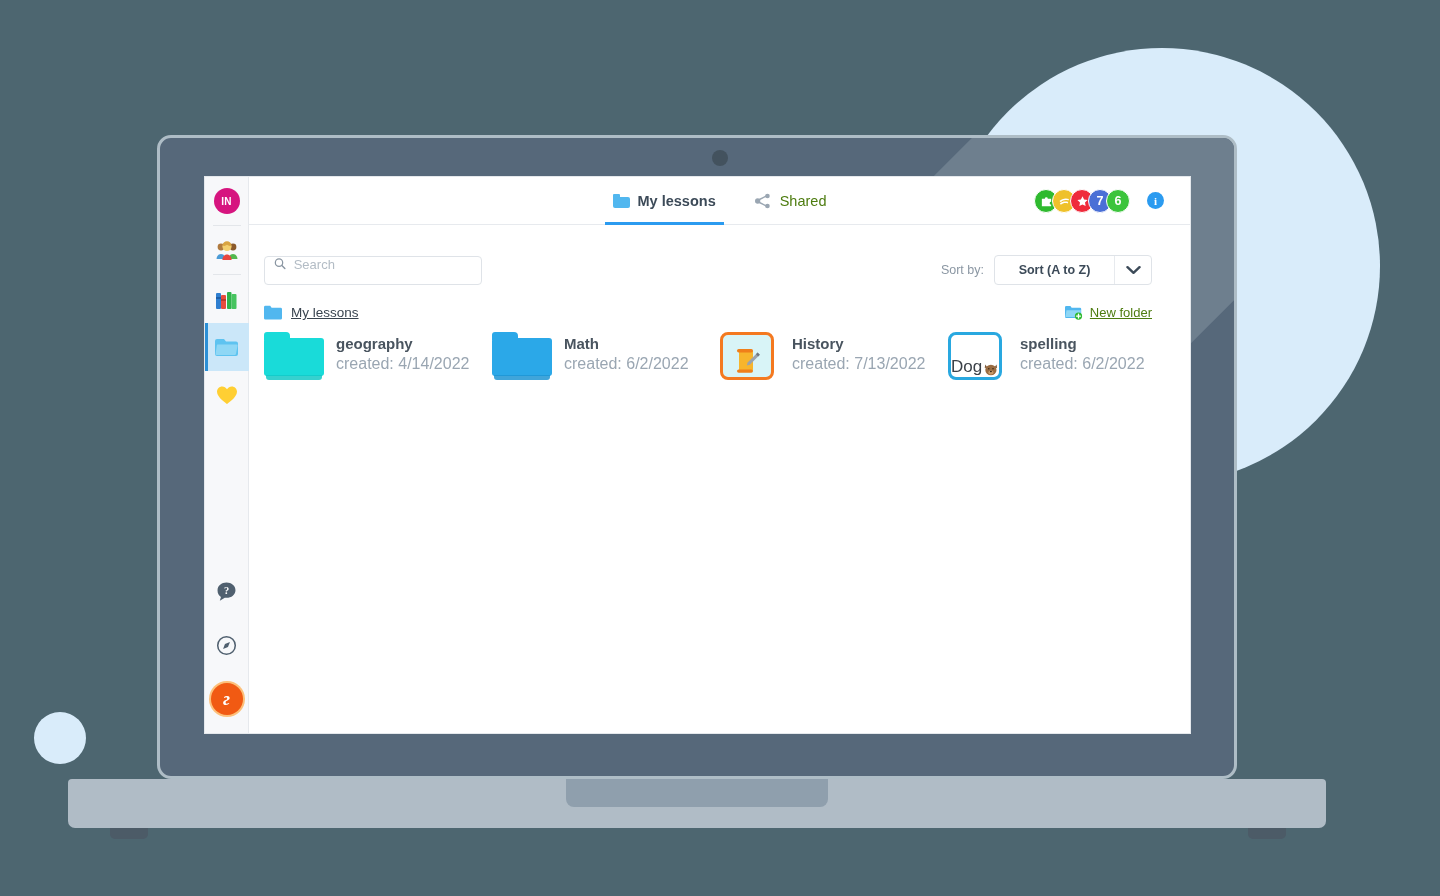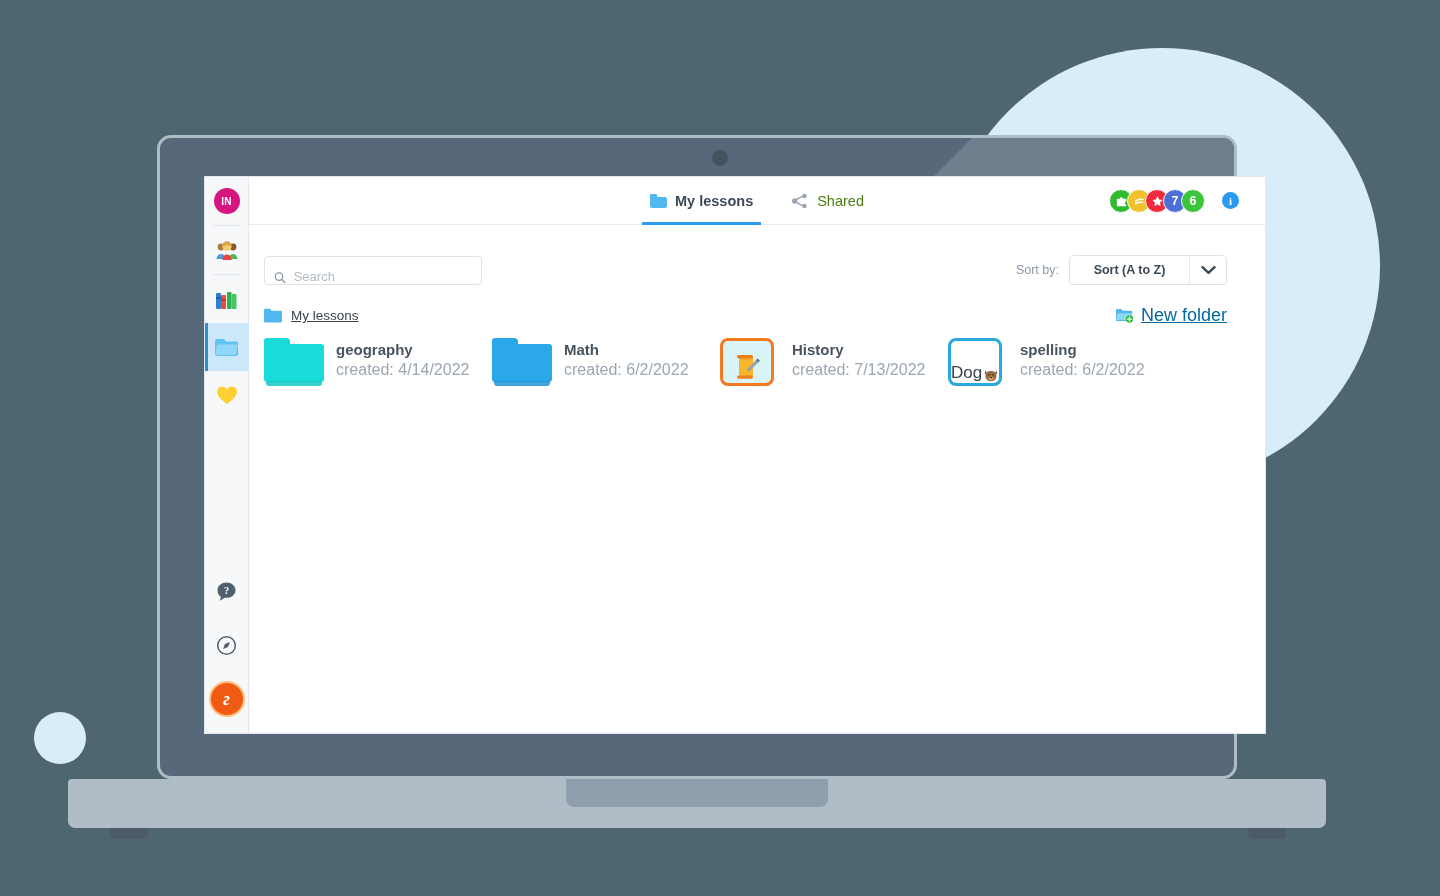--- a/index.html
+++ b/index.html
@@ -41,21 +41,21 @@
   }
   .camera {
     position: absolute; left: 50%; top: 150px;
     margin-left: -8px;
     width: 16px; height: 16px; border-radius: 50%;
     background: #43525e;
     z-index: 3;
   }
   .screen {
     position: absolute; left: 205px; top: 177px;
-    width: 1060px; height: 556px;
+    width: 985px; height: 556px;
     background: #ffffff;
     overflow: hidden;
     z-index: 4;
     box-shadow: 0 0 0 1px #e4e8ec;
   }
   .base {
     position: absolute; left: 68px; top: 779px;
     width: 1258px; height: 49px;
     background: #b0bcc6;
     border-radius: 4px 4px 7px 7px;
@@ -149,21 +149,21 @@
     background:#2b9bf0; color:#fff; font-size:11px; font-weight:bold;
     display:flex; align-items:center; justify-content:center;
     font-family: "Liberation Serif", serif;
   }
 
   
   .toolbar { display:flex; align-items:center; padding: 30px 38px 0 15px; }
   .search-box {
     width: 218px; height: 29px;
     border: 1px solid #dfe3e8; border-radius: 4px;
-    display:flex; align-items:flex-end; padding: 0 9px; gap: 8px;
+    display:flex; align-items:flex-start; padding: 0 9px; gap: 8px;
     background: #fff;
   }
   .search-box input {
     border:none; outline:none; font-size: 13px; color:#4a5560;
     width: 100%; background: transparent;
     font-family: "Liberation Sans", sans-serif;
   }
   .search-box input::placeholder { color:#b3bcc5; }
   .sort-wrap { margin-left:auto; display:flex; align-items:center; gap:10px; }
   .sort-label { font-size: 12.5px; color:#8b97a3; }
@@ -180,21 +180,21 @@
 
   
   .crumbrow {
     display:flex; align-items:center; padding: 20px 38px 0 15px;
   }
   .crumb { display:flex; align-items:center; gap: 9px; }
   .crumb .lbl {
     font-size: 13.5px; color:#39444f; text-decoration: underline; font-weight: 500;
   }
   .newfolder { margin-left:auto; display:flex; align-items:center; gap:7px; cursor:pointer; }
-  .newfolder .lbl { font-size: 18px; color:#0369a1; text-decoration: underline; text-align: right; }
+  .newfolder .lbl { font-size: 13px; color:#4d7c0f; text-decoration: underline; text-align: right; }
   .nf-ico { position:relative; width:18px; height:15px; }
 
   
   .grid { display:flex; padding: 12px 0 0 15px; }
   .item { width: 228px; display:flex; align-items:flex-start; gap: 12px; }
   .item-thumb { width: 60px; height: 48px; flex:none; position:relative; }
 
   .fold { position:absolute; inset:0; }
   .fold .tab-t {
     position:absolute; left:0; top:0; width:26px; height:8px;

